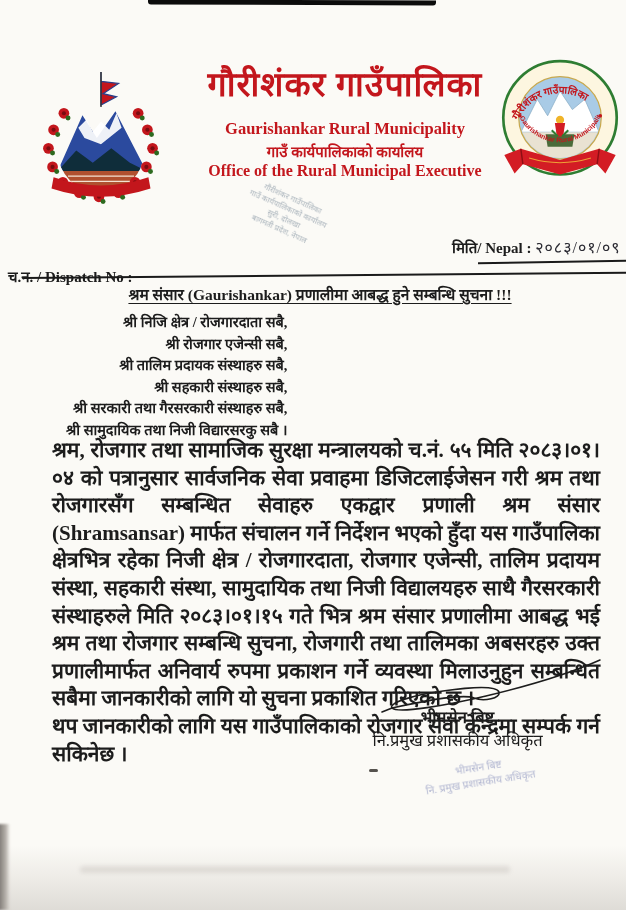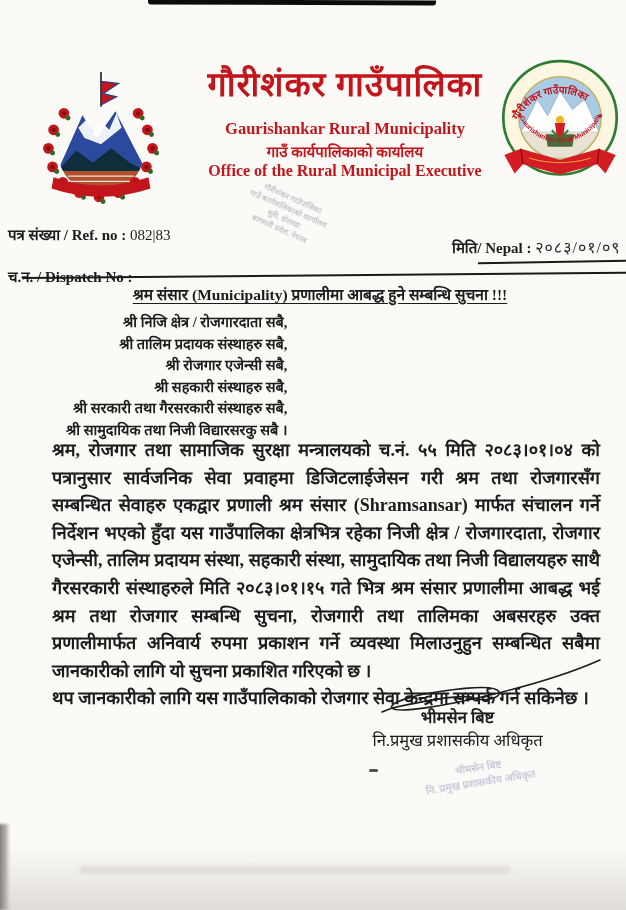--- a/index.html
+++ b/index.html
@@ -32,21 +32,21 @@
   .dispatch-line{left:8px;top:266px;}
   .date-line{left:452px;top:236px;white-space:nowrap;}
   .date-value{font-size:16px;letter-spacing:1px;color:#2b2b33;}
   .rule-a{left:478px;top:261px;width:148px;height:2px;background:#1a1a1a;transform:rotate(-1deg);}
   .rule-b{left:24px;top:277px;width:602px;height:2.2px;background:#1a1a1a;transform:rotate(-.5deg);transform-origin:left center;}
   .subject{left:0;top:283px;width:640px;text-align:center;font-size:15.5px;font-weight:bold;}
   .subject span{text-decoration:underline;text-underline-offset:3px;}
   
   .addr-list{left:66px;top:312px;font-size:14.5px;line-height:21.5px;font-weight:bold;text-align:right;}
   
-  .body-block{left:52px;top:437px;width:548px;font-size:18px;line-height:27.6px;text-align:justify;font-weight:bold;}
+  .body-block{left:52px;top:437px;width:548px;font-size:21px;line-height:27.6px;text-align:justify;font-weight:bold;}
   .body-block p{margin:0;}
   
   .sig-svg{left:368px;top:650px;}
   .sig-name{left:360px;top:705px;width:195px;text-align:center;font-size:16.5px;font-weight:bold;}
   .sig-title{left:345px;top:728px;width:225px;text-align:center;font-size:16.5px;font-weight:normal;}
   .sig-stamp{left:382px;top:760px;width:195px;transform:rotate(-9deg);color:#8089b8;opacity:.6;text-align:center;font-size:10.5px;line-height:15px;filter:blur(.4px);}
   .ink-mark{left:369px;top:769px;width:9px;height:2.5px;background:#55524e;border-radius:2px;}
   .logo-box{width:126px;height:134px;}
 </style>
 </head>
@@ -140,40 +140,37 @@
   <div class="abs hdr-center office-np">गाउँ कार्यपालिकाको कार्यालय</div>
   <div class="abs hdr-center office-en">Office of the Rural Municipal Executive</div>
 
   <div class="abs office-stamp">
     <div>गौरीशंकर गाउँपालिका</div>
     <div>गाउँ कार्यपालिकाको कार्यालय</div>
     <div>सुरी, दोलखा</div>
     <div>बागमती प्रदेश, नेपाल</div>
   </div>
 
-  <div class="abs meta-label ref-line">
-    <span class="np-b">पत्र संख्या  / Ref. no : </span><span>082|83</span>
-  </div>
   <div class="abs meta-label dispatch-line">
     <span class="np-b">च.न.  / Dispatch No :</span>
   </div>
   <div class="abs meta-label date-line">
     <span class="np-b">मिति/ Nepal : </span><span class="date-value">२०८३/०१/०९</span>
   </div>
   <div class="abs rule-a"></div>
   <div class="abs rule-b"></div>
 
   <div class="abs subject">
-    <span>श्रम संसार (Municipality) प्रणालीमा आबद्ध हुने सम्बन्धि सुचना !!!</span>
+    <span>श्रम संसार (Gaurishankar) प्रणालीमा आबद्ध हुने सम्बन्धि सुचना !!!</span>
   </div>
 
   <div class="abs addr-list">
     <div>श्री निजि क्षेत्र / रोजगारदाता सबै,</div>
+    <div>श्री रोजगार एजेन्सी सबै,</div>
     <div>श्री तालिम प्रदायक संस्थाहरु सबै,</div>
-    <div>श्री रोजगार एजेन्सी सबै,</div>
     <div>श्री सहकारी संस्थाहरु सबै,</div>
     <div>श्री सरकारी तथा गैरसरकारी संस्थाहरु सबै,</div>
     <div>श्री सामुदायिक तथा निजी विद्यारसरकु सबै ।</div>
   </div>
 
   <div class="abs body-block">
     <p>श्रम, रोजगार तथा सामाजिक सुरक्षा मन्त्रालयको च.नं. ५५ मिति २०८३।०१।०४ को पत्रानुसार सार्वजनिक सेवा प्रवाहमा डिजिटलाईजेसन गरी श्रम तथा रोजगारसँग सम्बन्धित सेवाहरु एकद्वार प्रणाली श्रम संसार (Shramsansar) मार्फत संचालन गर्ने निर्देशन भएको हुँदा यस गाउँपालिका क्षेत्रभित्र रहेका निजी क्षेत्र / रोजगारदाता, रोजगार एजेन्सी, तालिम प्रदायम संस्था, सहकारी संस्था, सामुदायिक तथा निजी विद्यालयहरु साथै गैरसरकारी संस्थाहरुले मिति २०८३।०१।१५ गते भित्र श्रम संसार प्रणालीमा आबद्ध भई श्रम तथा रोजगार सम्बन्धि सुचना, रोजगारी तथा तालिमका अबसरहरु उक्त प्रणालीमार्फत अनिवार्य रुपमा प्रकाशन गर्ने व्यवस्था मिलाउनुहुन सम्बन्धित सबैमा जानकारीको लागि यो सुचना प्रकाशित गरिएको छ ।</p>
     <p>थप जानकारीको लागि यस गाउँपालिकाको रोजगार सेवा केन्द्रमा सम्पर्क गर्न सकिनेछ ।</p>
   </div>
 

